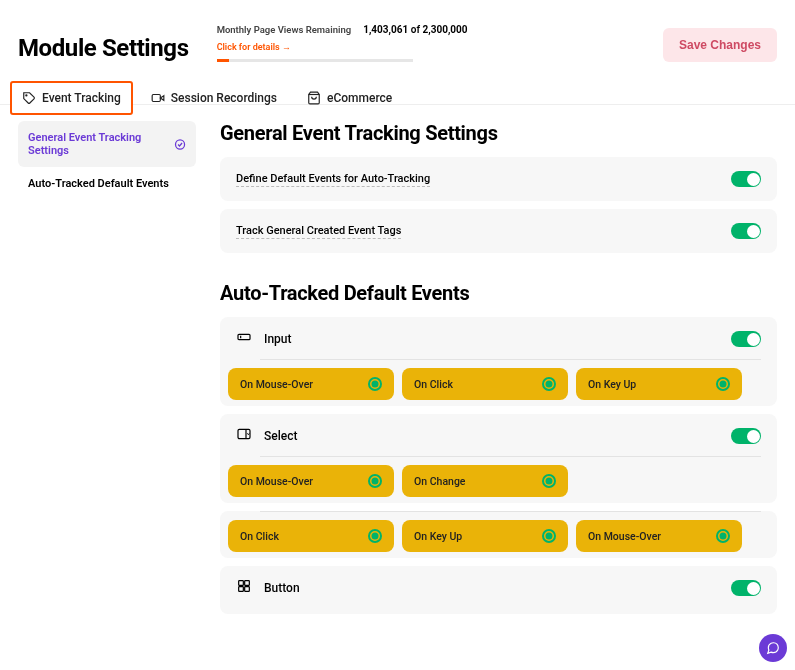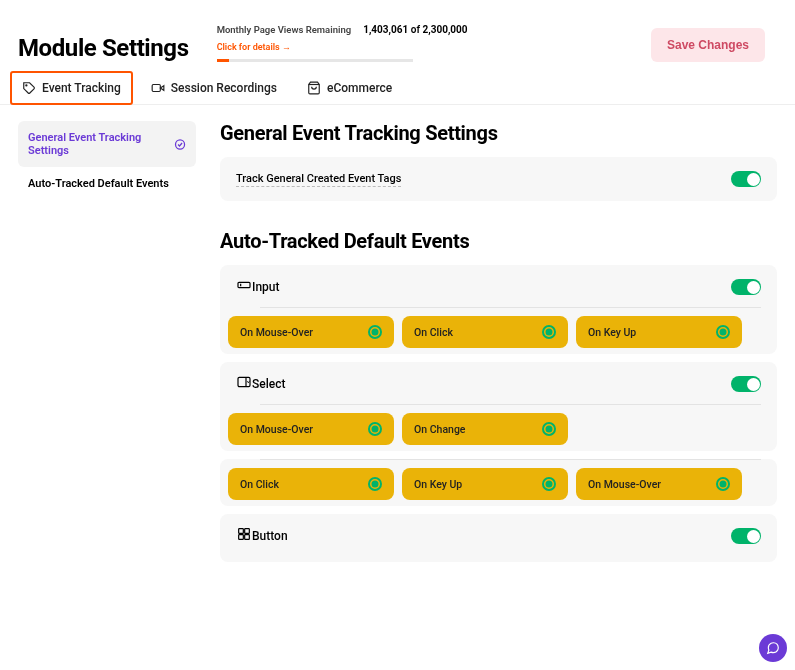--- a/index.html
+++ b/index.html
@@ -58,42 +58,42 @@
     .save-btn {
       margin-left: auto;
       background: #fde6e9;
       border: none;
       color: #ce4a63;
       font-size: 12px;
       font-weight: 600;
       padding: 10px 16px;
       border-radius: 6px;
       cursor: pointer;
-      margin-right: 12px;
+      margin-right: 0;
     }
     .tabs {
       display: flex;
       gap: 6px;
       padding: 0 10px;
       border-bottom: 1px solid #eee;
       margin-top: -2px;
     }
     .tab {
       display: flex;
       align-items: center;
       gap: 6px;
       font-size: 12px;
       font-weight: 500;
       padding: 8px 10px;
       border: 2px solid transparent;
       border-radius: 3px;
       cursor: pointer;
       color: #222;
       position: relative;
-      top: 1px;
+      top: 11px;
     }
     .tab.active {
       border-color: #ff5400;
       background: #fff;
     }
     .tab svg { width: 14px; height: 14px; }
     .content {
       display: flex;
       padding: 16px 18px;
       gap: 24px;
@@ -159,21 +159,21 @@
     }
     .event-group {
       background: #f7f7f7;
       border-radius: 8px;
       margin-bottom: 8px;
       padding-bottom: 6px;
     }
     .event-header {
       display: flex;
       align-items: center;
-      gap: 0;
+      gap: 12px;
       padding: 12px 16px 10px 16px;
     }
     .event-header svg { width: 16px; height: 16px; }
     .event-header .name {
       font-size: 12px;
       font-weight: 500;
       flex: 1;
     }
     .triggers {
       display: flex;
@@ -287,20 +287,24 @@
     </div>
     <div class="sidenav-item">
       <span>Auto-Tracked Default Events</span>
     </div>
   </div>
 
   <div class="main">
     <div class="section-title">General Event Tracking Settings</div>
     <div id="general-items">
         <div class="card">
+    <span class="card-label">Define Default Events for Auto-Tracking</span>
+    <div class="toggle"></div>
+  </div>
+        <div class="card">
     <span class="card-label">Track General Created Event Tags</span>
     <div class="toggle"></div>
   </div>
       </div>
 
     <div class="section-title" style="margin-top:28px">Auto-Tracked Default Events</div>
     <div id="auto-groups">
         <div class="event-group">
     <div class="event-header">
       <span><svg viewBox="0 0 24 24" fill="none" stroke="currentColor" stroke-width="1.8">

